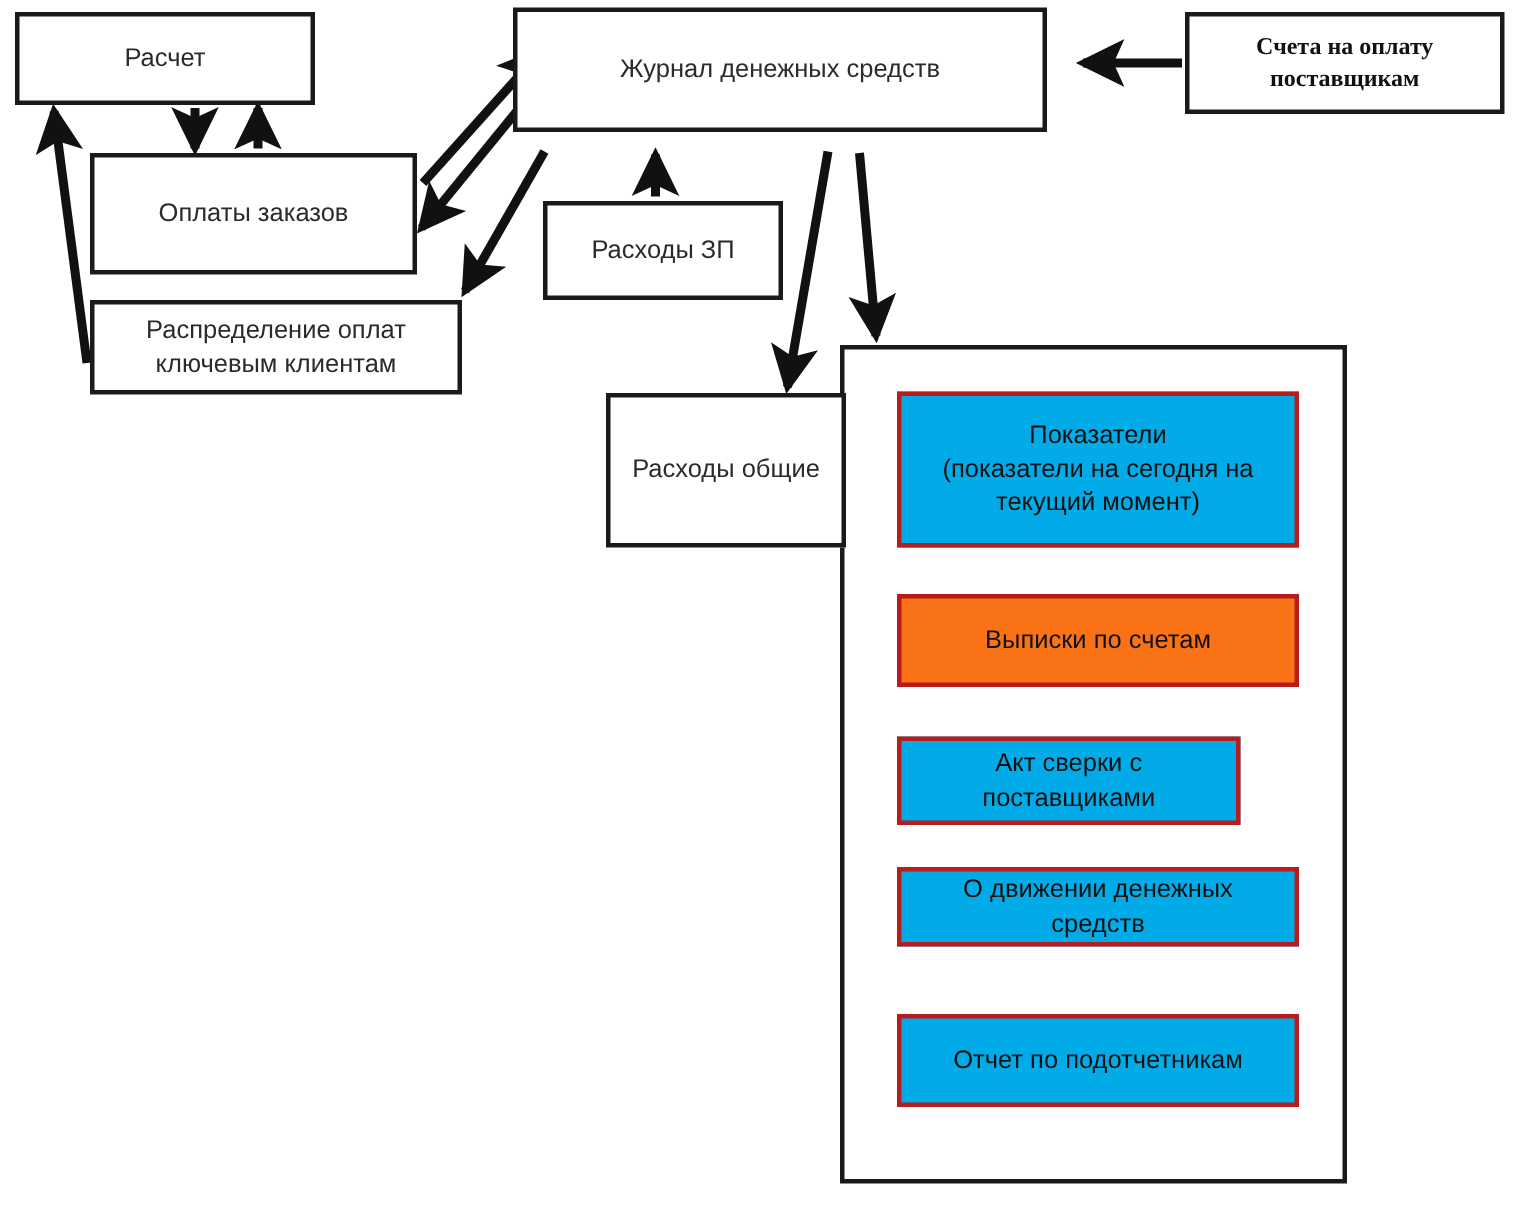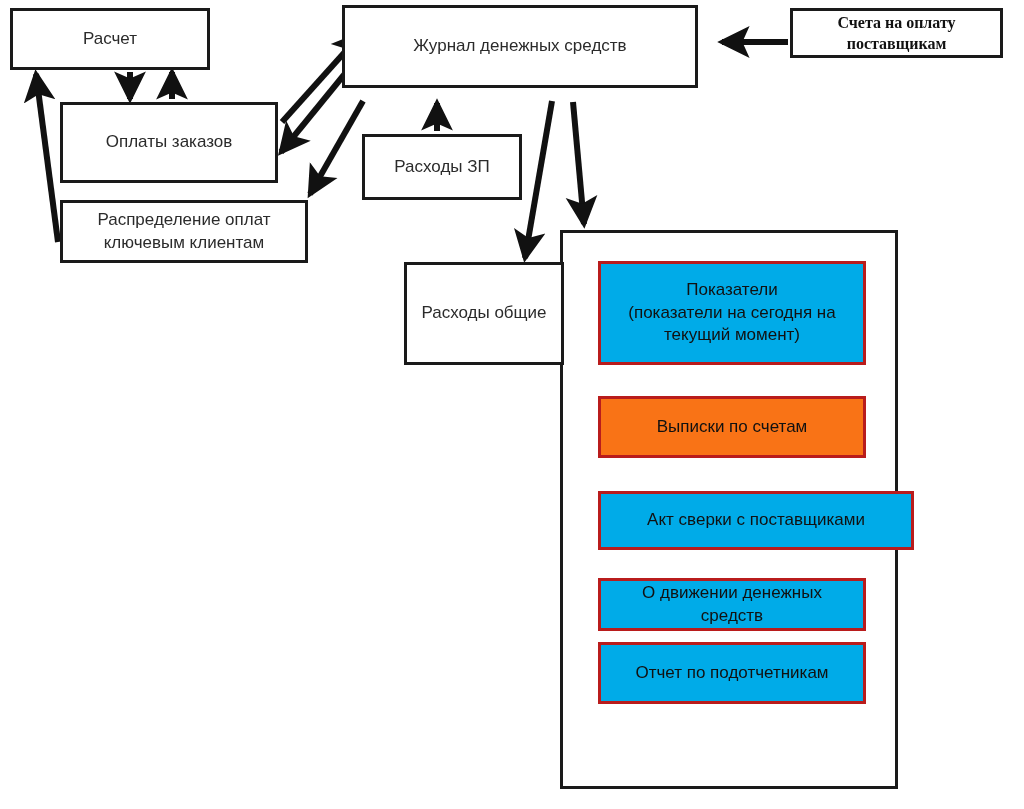--- a/index.html
+++ b/index.html
@@ -99,21 +99,21 @@
       <div class="node" style="left: 60px; top: 102px; width: 218px; height: 81px;">
         <span style="white-space: pre-line;">Оплаты заказов</span>
       </div>
       <div class="node" style="left: 60px; top: 200px; width: 248px; height: 63px;">
         <span style="white-space: pre-line;">Распределение оплат
 ключевым клиентам</span>
       </div>
       <div class="node" style="left: 342px; top: 5px; width: 356px; height: 83px; text-align: center;">
         <span style="white-space: pre-line;">Журнал денежных средств</span>
       </div>
-      <div class="node node-serif" style="left: 790px; top: 8px; width: 213px; height: 50px;">
+      <div class="node node-serif" style="left: 790px; top: 8px; width: 213px; height: 68px;">
         <span style="white-space: pre-line;">Счета на оплату
 поставщикам</span>
       </div>
       <div class="node" style="left: 362px; top: 134px; width: 160px; height: 66px;">
         <span style="white-space: pre-line;">Расходы ЗП</span>
       </div>
       <div class="node" style="left: 362px; top: 262px; width: 160px; height: 103px; margin-left: 42px;">
         <span style="white-space: pre-line;">Расходы общие</span>
       </div>
     </div>
@@ -122,25 +122,25 @@
 
   <div id="reports-layer">
       <div class="report" style="left: 598px; top: 261px; width: 268px; height: 104px; background: rgb(0, 171, 232);">
         <span style="white-space: pre-line;">Показатели
 (показатели на сегодня на
 текущий момент)</span>
       </div>
       <div class="report" style="left: 598px; top: 396px; width: 268px; height: 62px; background: #f97316;">
         <span style="white-space: pre-line;">Выписки по счетам</span>
       </div>
-      <div class="report" style="left: 598px; top: 491px; width: 316px; height: 59px; background: rgb(0, 171, 232); text-align: right;">
+      <div class="report" style="left: 598px; top: 491px; width: 229px; height: 59px; background: rgb(0, 171, 232);">
         <span style="white-space: pre-line;">Акт сверки с поставщиками</span>
       </div>
       <div class="report" style="left: 598px; top: 578px; width: 268px; height: 53px; background: rgb(0, 171, 232);">
         <span style="white-space: pre-line;">О движении денежных
 средств</span>
       </div>
-      <div class="report" style="left: 598px; top: 642px; width: 268px; height: 62px; background: rgb(0, 171, 232);">
+      <div class="report" style="left: 598px; top: 676px; width: 268px; height: 62px; background: rgb(0, 171, 232);">
         <span style="white-space: pre-line;">Отчет по подотчетникам</span>
       </div>
     </div>
 
 </div>
 
 </body></html>

